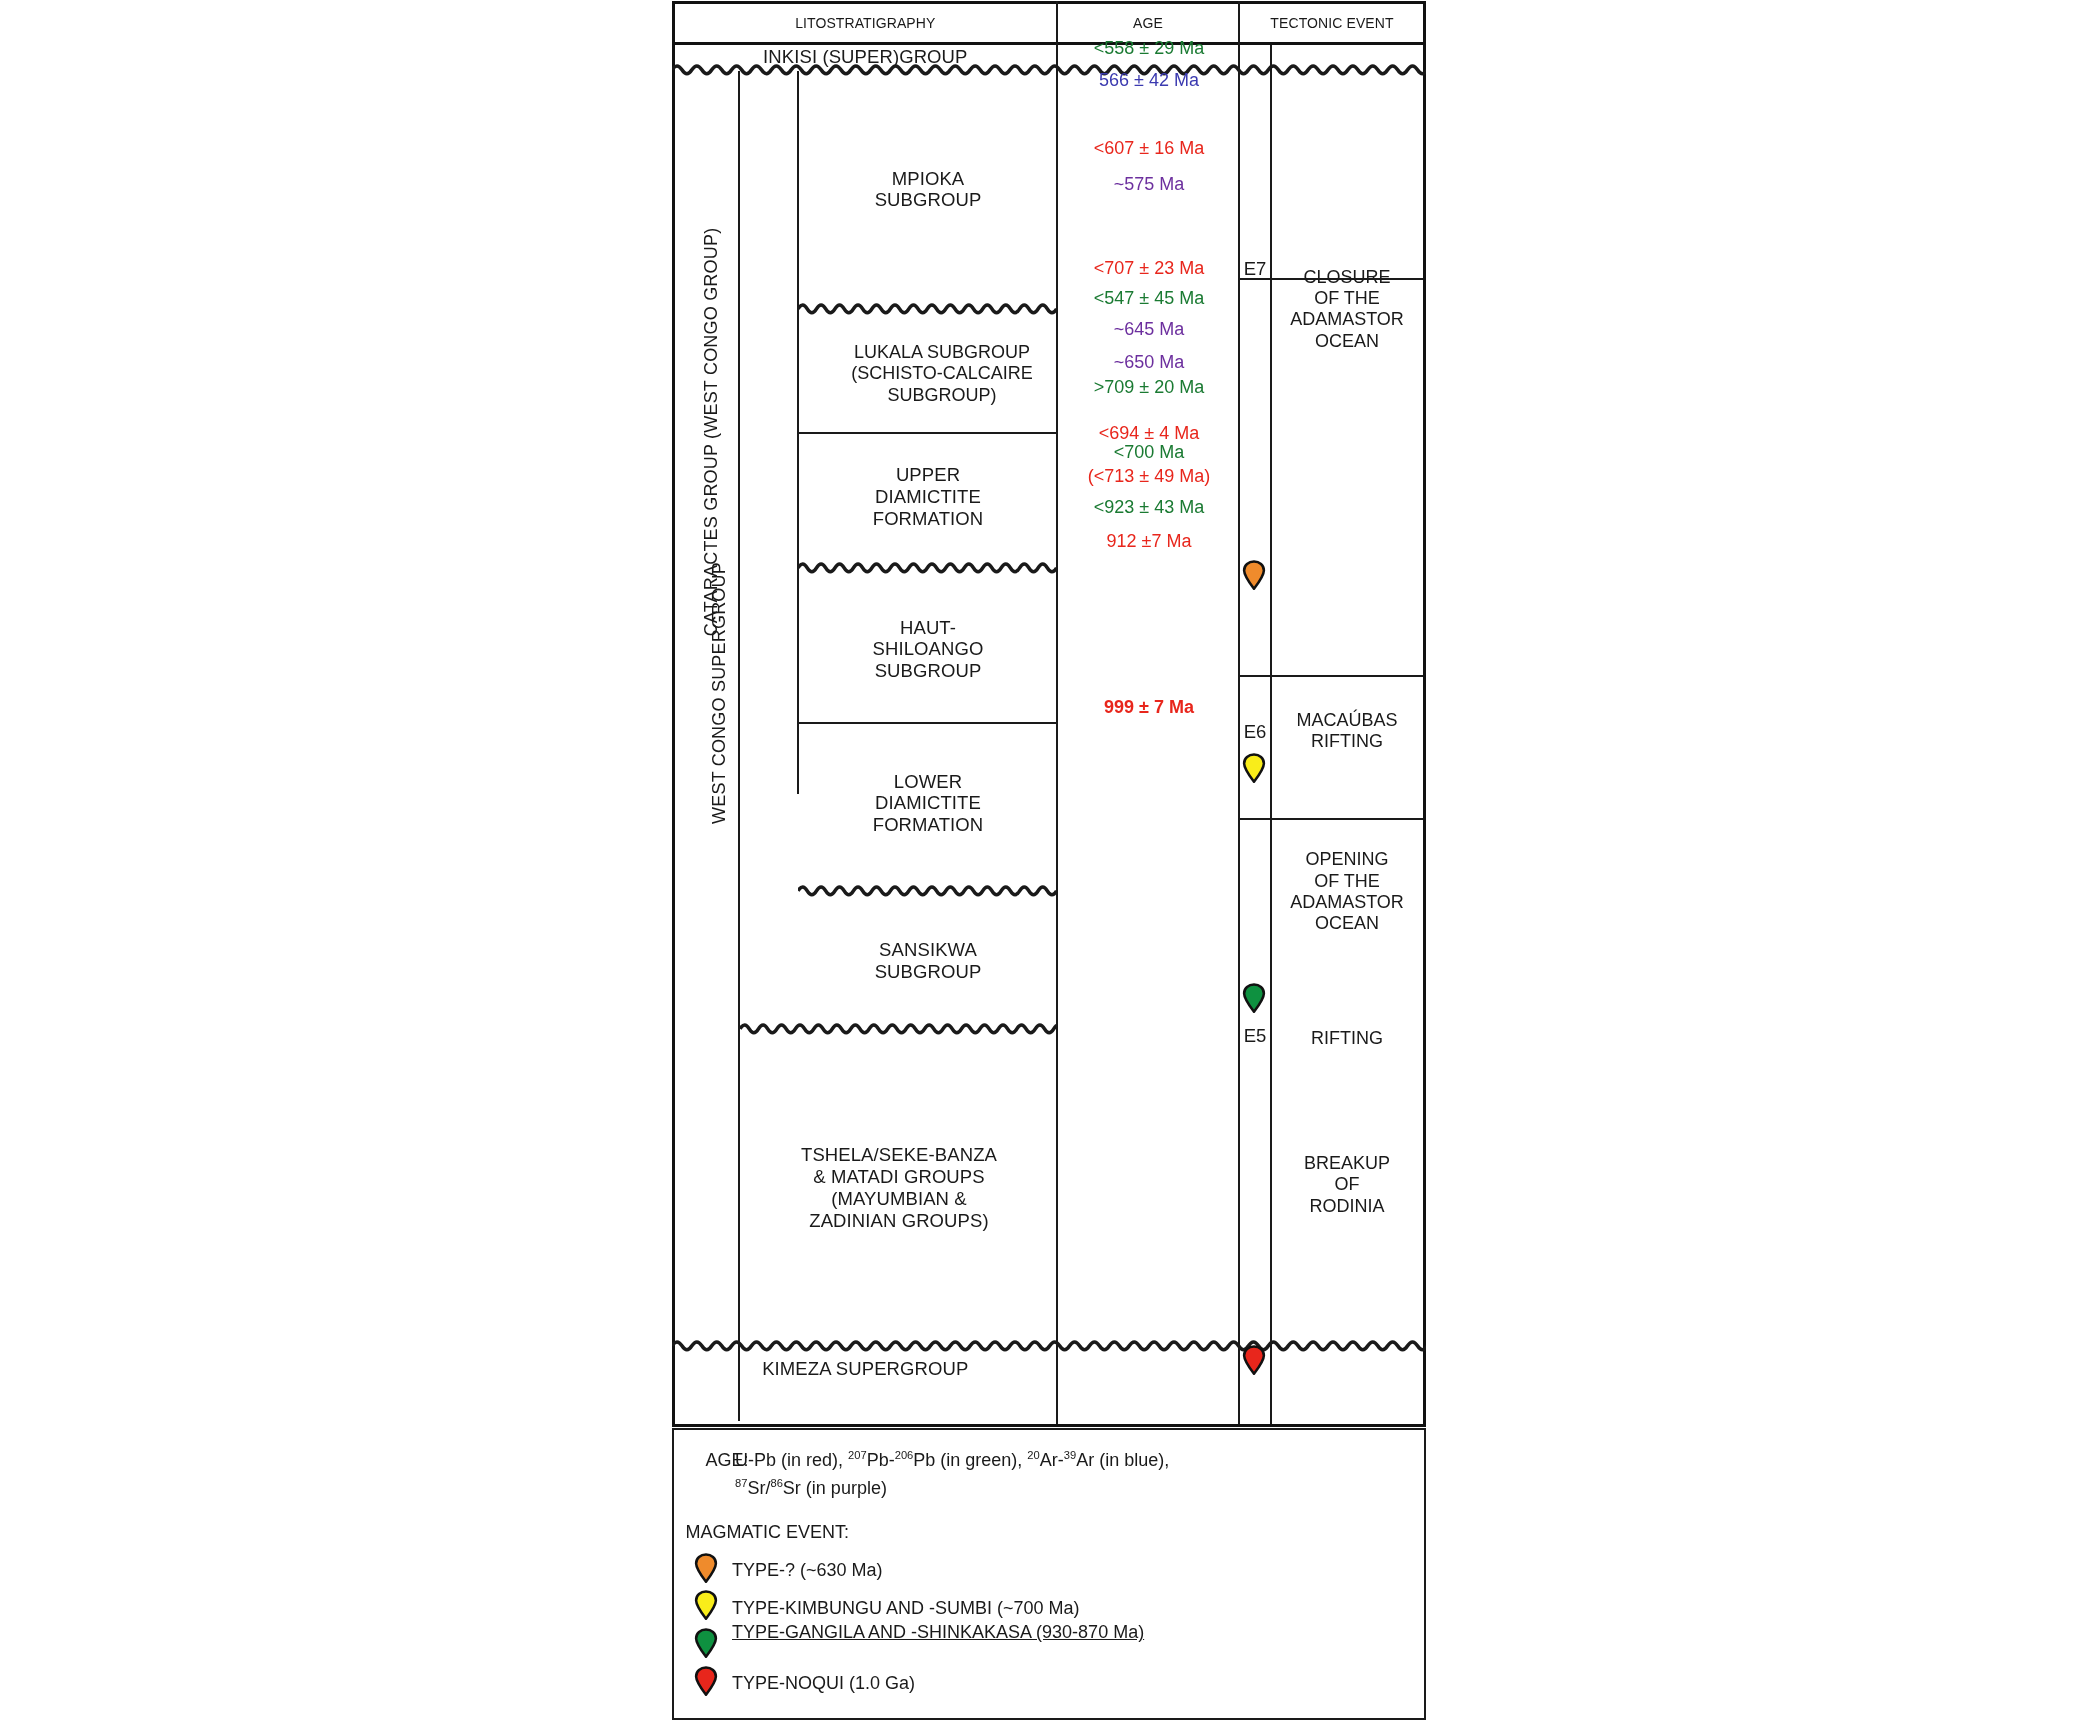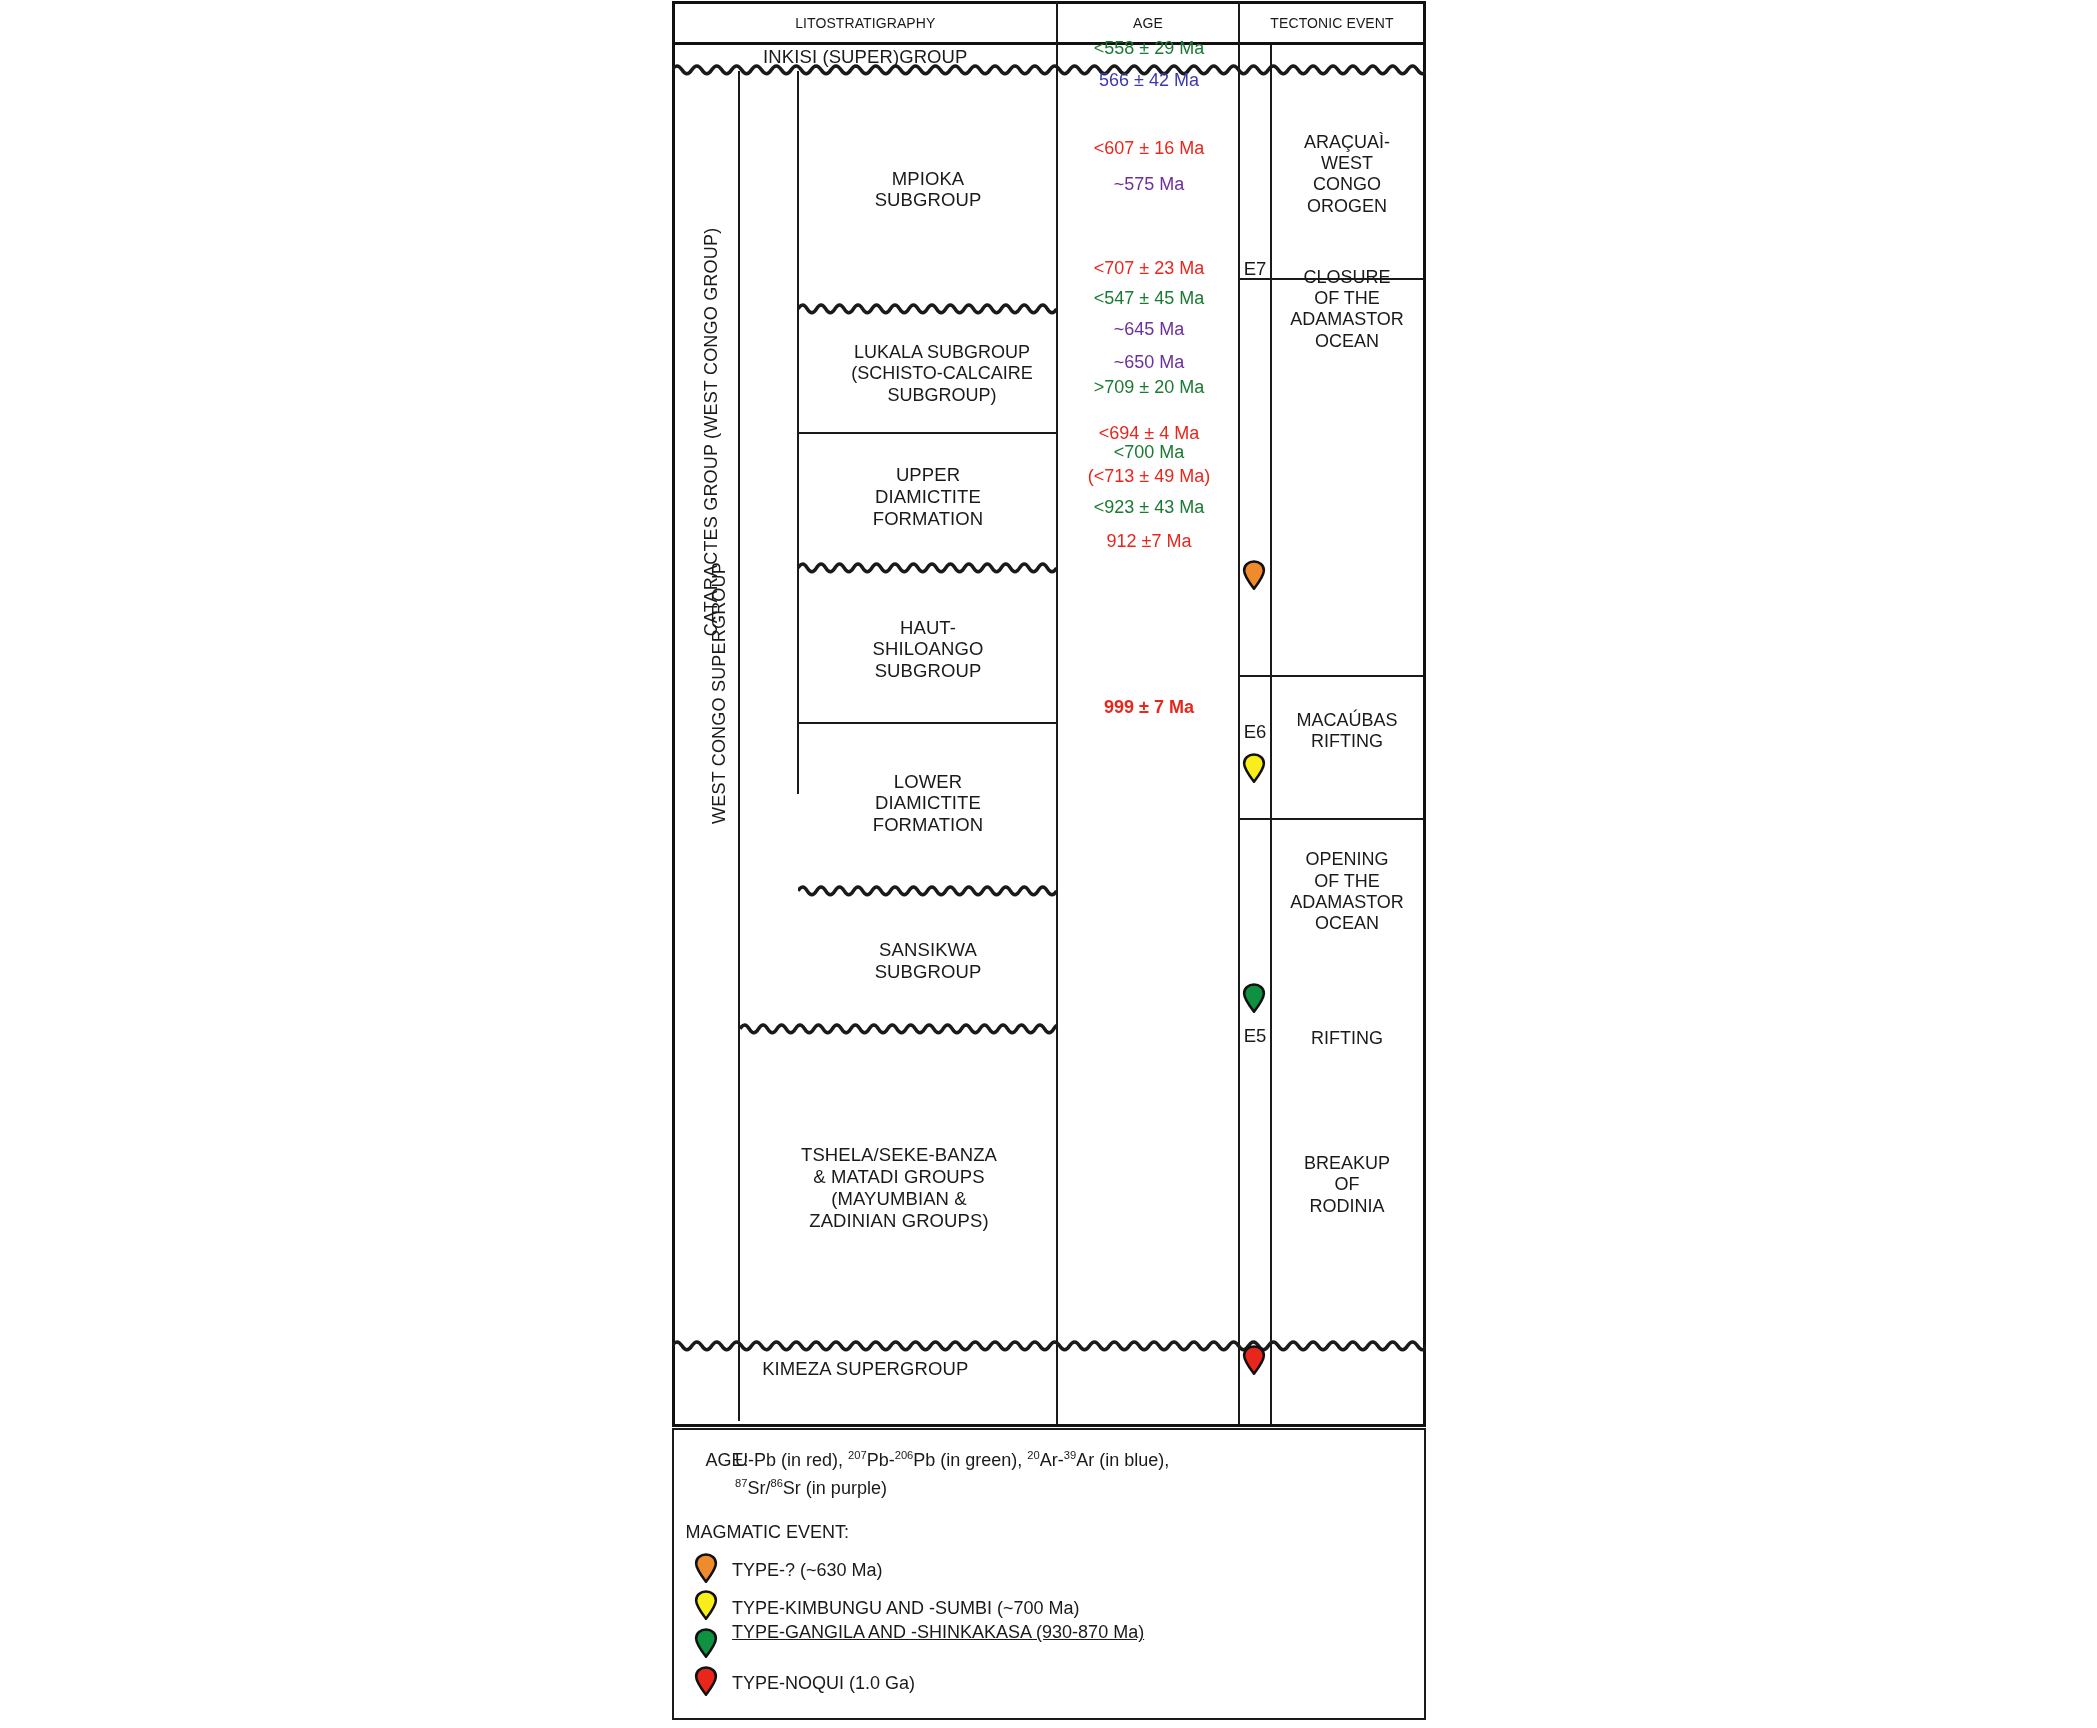--- a/index.html
+++ b/index.html
@@ -191,26 +191,20 @@
   <div class="age c-purple" style="left:386px;top:318px;">~645 Ma</div>
   <div class="age c-purple" style="left:386px;top:351px;">~650 Ma</div>
   <div class="age c-green" style="left:386px;top:376px;">&gt;709 ± 20 Ma</div>
   <div class="age c-red" style="left:386px;top:422px;">&lt;694 ± 4 Ma</div>
   <div class="age c-green" style="left:386px;top:441px;">&lt;700 Ma</div>
   <div class="age c-red" style="left:386px;top:465px;">(&lt;713 ± 49 Ma)</div>
   <div class="age c-green" style="left:386px;top:496px;">&lt;923 ± 43 Ma</div>
   <div class="age c-red" style="left:386px;top:530px;">912 ±7 Ma</div>
   <div class="age c-red" style="left:386px;top:696px;font-weight:bold;">999 ± 7 Ma</div>
 
-  <div class="cell tect col" style="left:600px;top:70px;width:150px;height:206px;">
-    <span>ARAÇUAÌ-</span>
-    <span>WEST</span>
-    <span>CONGO</span>
-    <span>OROGEN</span>
-  </div>
 
   <div class="cell tect col" style="left:600px;top:213px;width:150px;height:190px;">
     <span>CLOSURE</span>
     <span>OF THE</span>
     <span>ADAMASTOR</span>
     <span>OCEAN</span>
   </div>
   <div class="ecode" style="left:567px;top:256px;height:23px;">E7</div>
 
   <div class="cell tect col" style="left:600px;top:701px;width:150px;height:57px;">

